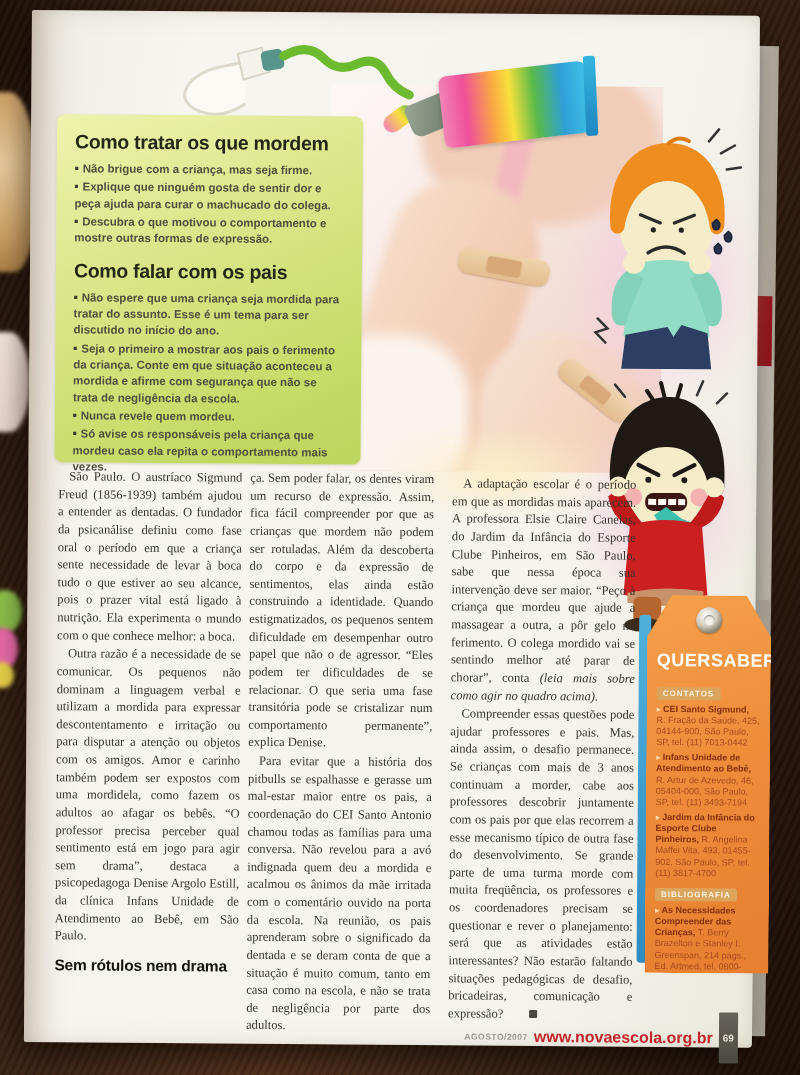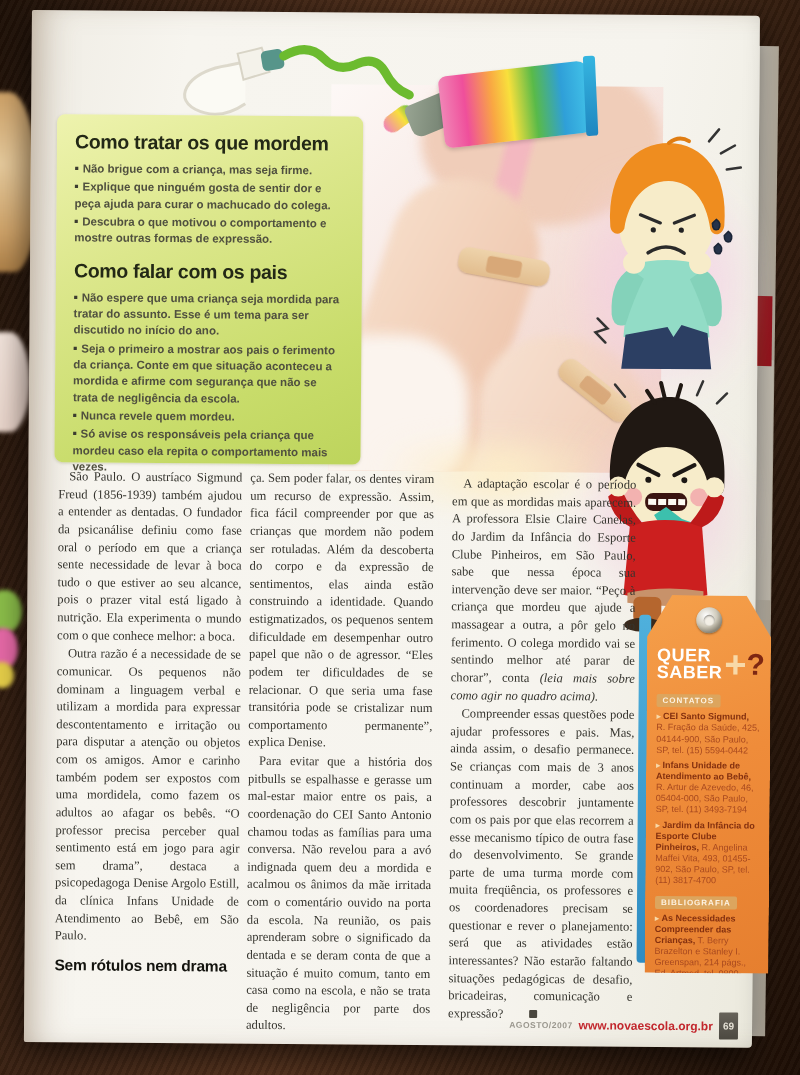--- a/index.html
+++ b/index.html
@@ -101,34 +101,34 @@
     clip-path:polygon(20% 0%, 80% 0%, 100% 11%, 100% 100%, 0% 100%, 0% 11%);
     padding:50px 10px 8px 10px;
     box-shadow:0 2px 5px rgba(0,0,0,.25);
   }
   .eyelet{ position:absolute; left:50%; top:12px; transform:translateX(-50%); width:26px; height:26px; border-radius:50%;
     background:radial-gradient(circle at 38% 32%,#ffffff,#cfcabb 45%,#8f897a 70%,#6e6a5e);
     box-shadow:0 1px 2px rgba(0,0,0,.35); }
   .eyelet::after{ content:""; position:absolute; left:50%; top:50%; transform:translate(-50%,-50%); width:11px; height:11px; border-radius:50%;
     background:#f3efe6; box-shadow:inset 0 1px 2px rgba(0,0,0,.45); }
   .tag-title{ display:flex; align-items:center; margin:2px 0 8px 0; }
-  .tt-left{ display:flex; flex-direction:column; }
+  .tt-left{ display:flex; flex-direction:row; }
   .tt-left span{ font-size:18px; font-weight:bold; color:#ffffff; letter-spacing:.5px; line-height:.95; }
   .plus{ font-size:38px; font-weight:bold; color:#f8d9a8; line-height:.7; margin-left:2px; }
   .qmark{ font-size:30px; font-weight:bold; color:#7e2712; line-height:.8; }
   .badge{ display:inline-block; background:#dca55e; color:#fdf3e2; font-size:8px; font-weight:bold; letter-spacing:1px; padding:2px 6px; border-radius:2px; margin:2px 8px 4px 0; }
   .entry{ font-size:9px; line-height:1.24; color:#a8491f; margin-bottom:4px; }
   .entry::before{ content:"▸"; color:#f8d9a8; margin-right:2px; }
   .ename{ font-weight:bold; color:#84300f; }
 
   
   .footer{ position:absolute; right:14px; top:997px; display:flex; align-items:center; gap:6px; }
   .issue{ font-size:8.5px; font-weight:bold; letter-spacing:.5px; color:#9a978e; }
-  .url{ font-size:12px; font-weight:bold; color:#c2272d; }
-  .pagenum{ display:inline-block; background:linear-gradient(#67635a,#4c4941); color:#e4e0d4; font-size:10px; font-weight:bold; padding:8px 4px; border-radius:1px; }
+  .url{ font-size:16px; font-weight:bold; color:#c2272d; }
+  .pagenum{ display:inline-block; background:linear-gradient(#67635a,#4c4941); color:#e4e0d4; font-size:10px; font-weight:bold; padding:20px 4px; border-radius:1px; }
 </style>
 </head>
 <body>
 
 <div class="scene">
 
   <div class="blob blob-hair"></div>
   <div class="blob blob-white"></div>
   <div class="blob blob-green"></div>
   <div class="blob blob-pink"></div>
@@ -252,21 +252,21 @@
       <div class="eyelet"></div>
       <div class="tag-title">
         <div class="tt-left">
           <span>QUER</span>
           <span>SABER</span>
         </div>
         <span class="plus">+</span>
         <span class="qmark">?</span>
       </div>
       <div class="badge">CONTATOS</div>
-      <div class="entry"><span class="ename">CEI Santo Sigmund,</span> <span>R. Fração da Saúde, 425, 04144-900, São Paulo, SP, tel. (15) 5594-0442</span></div>
+      <div class="entry"><span class="ename">CEI Santo Sigmund,</span> <span>R. Fração da Saúde, 425, 04144-900, São Paulo, SP, tel. (11) 7013-0442</span></div>
       <div class="entry"><span class="ename">Infans Unidade de Atendimento ao Bebê,</span> <span>R. Artur de Azevedo, 46, 05404-000, São Paulo, SP, tel. (11) 3493-7194</span></div>
       <div class="entry"><span class="ename">Jardim da Infância do Esporte Clube Pinheiros,</span> <span>R. Angelina Maffei Vita, 493, 01455-902, São Paulo, SP, tel. (11) 3817-4700</span></div>
       <div class="badge">BIBLIOGRAFIA</div>
       <div class="entry"><span class="ename">As Necessidades Compreender das Crianças,</span> <span>T. Berry Brazelton e Stanley I. Greenspan, 214 págs., Ed. Artmed, tel. 0800-703-3444, 38 reais</span></div>
     </div>
 
     <div class="footer">
       <span class="issue">AGOSTO/2007</span>
       <span class="url">www.novaescola.org.br</span>
       <span class="pagenum">69</span>

